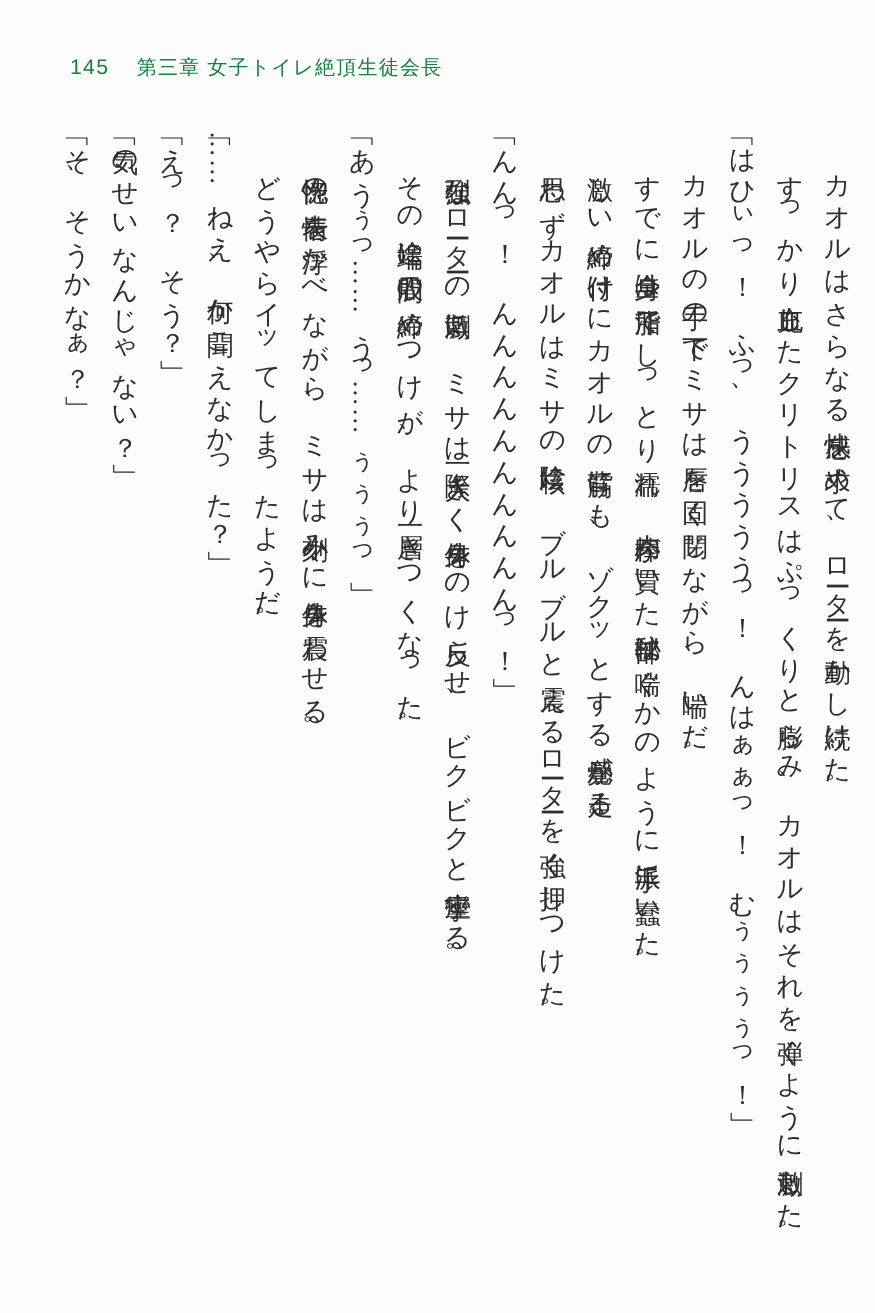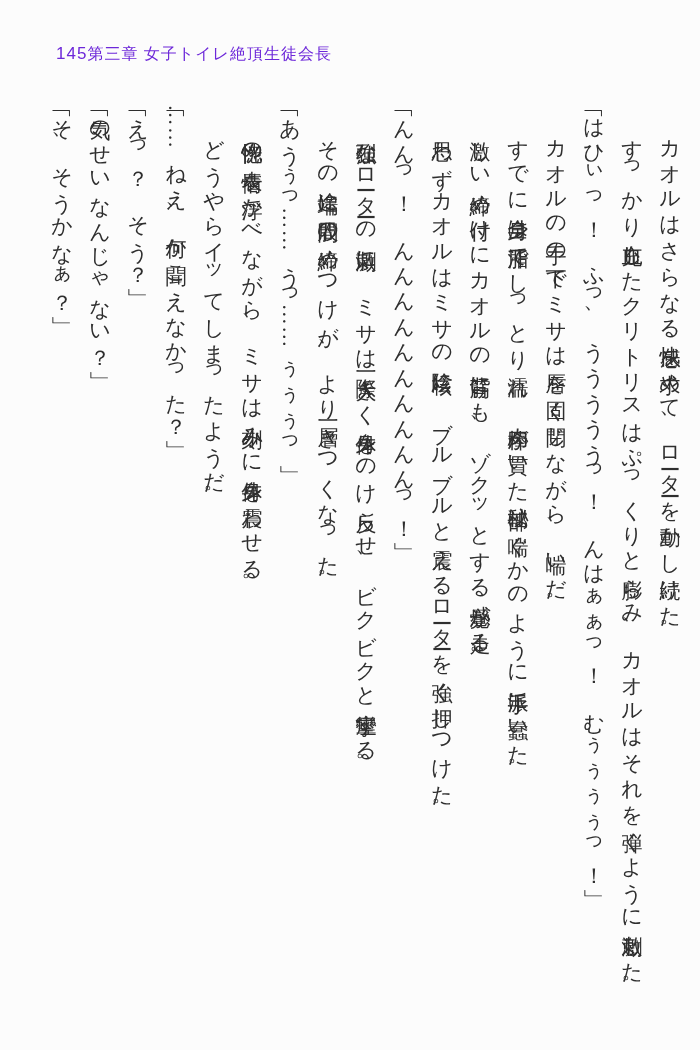--- a/index.html
+++ b/index.html
@@ -8,24 +8,24 @@
     width:700px; height:1050px;
     background:#fcfcfc;
     overflow:hidden;
     font-family:"Liberation Serif","DejaVu Serif",serif;
   }
   .running-header {
     position:absolute;
     top:44px; left:56px;
     display:flex; align-items:baseline;
     font-family:"Liberation Sans","DejaVu Sans",sans-serif;
-    color:#6d28d9;
+    color:#15803d;
   }
   .page-number { font-size:17px; letter-spacing:1px; }
-  .chapter-title { font-size:16px; letter-spacing:1px; }
+  .chapter-title { font-size:16px; margin-left:22px; letter-spacing:1px; }
   .body-text {
     position:absolute;
     top:103px; right:18px;
     height:935px;
     display:flex;
     flex-direction:row-reverse;
     justify-content:flex-start;
     align-items:flex-start;
   }
   .text-column {

